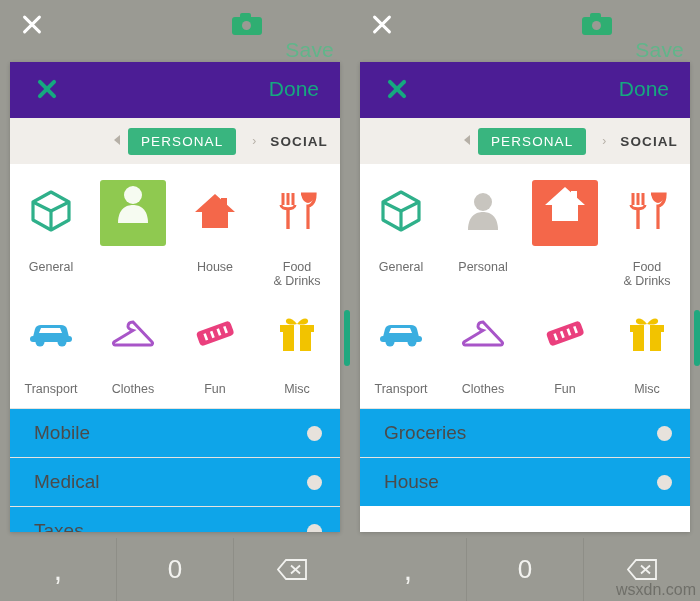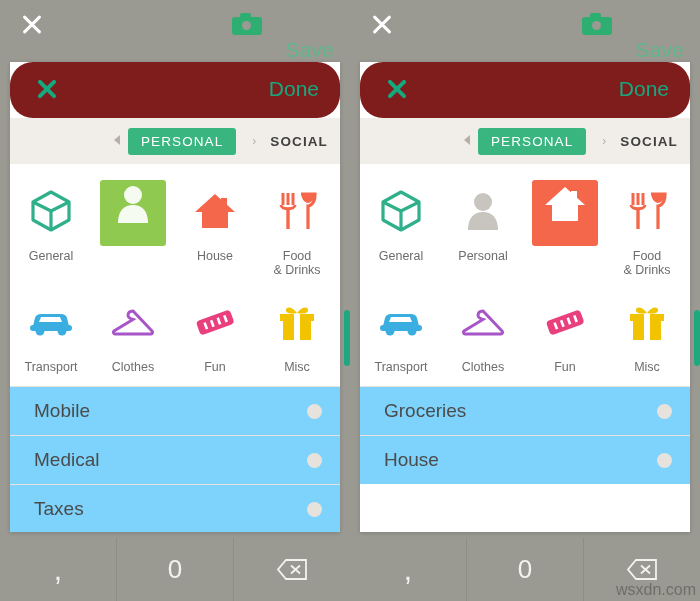--- a/index.html
+++ b/index.html
@@ -96,22 +96,21 @@
     top: 62px;
     width: 330px;
     height: 470px;
     background: #ffffff;
     box-shadow: 0 1px 4px rgba(0,0,0,.18);
     overflow: hidden;
   }
   .card-header {
     position: relative;
     height: 56px;
-    background: #7f1d1d;
-    border-radius: 23px;
+    background: #4c1d95;
   }
   .card-header .x {
     position: absolute;
     left: 24px;
     top: 14px;
     width: 26px;
     height: 26px;
   }
   .card-header .x::before,
   .card-header .x::after {
@@ -192,21 +191,21 @@
   .cat .tile {
     width: 66px;
     height: 66px;
     margin: 0 auto;
     border-radius: 3px;
     position: relative;
   }
   .cat.sel .tile.green { background: #8fc950; }
   .cat.sel .tile.orange { background: #f4674a; }
   .cat .label {
-    margin-top: 3px;
+    margin-top: 14px;
     font-size: 12.5px;
     color: #6d6d6d;
     line-height: 14px;
   }
   .cat.sel .label {
     color: #ffffff;
     position: absolute;
     left: 0;
     right: 0;
     bottom: 12px;
@@ -217,21 +216,21 @@
     left: 50%;
     top: 50%;
     transform: translate(-50%, -50%);
   }
   .cat.sel .svgwrap {
     top: 40%;
   }
 
   
   .list {
-    background: #7dd3fc;
+    background: #0ea5e9;
     border-top: 1px solid #e6e3df;
   }
   .list-row {
     height: 48px;
     display: flex;
     align-items: center;
     justify-content: space-between;
     padding: 0 18px 0 24px;
     border-bottom: 1px solid #e6e3df;
   }

